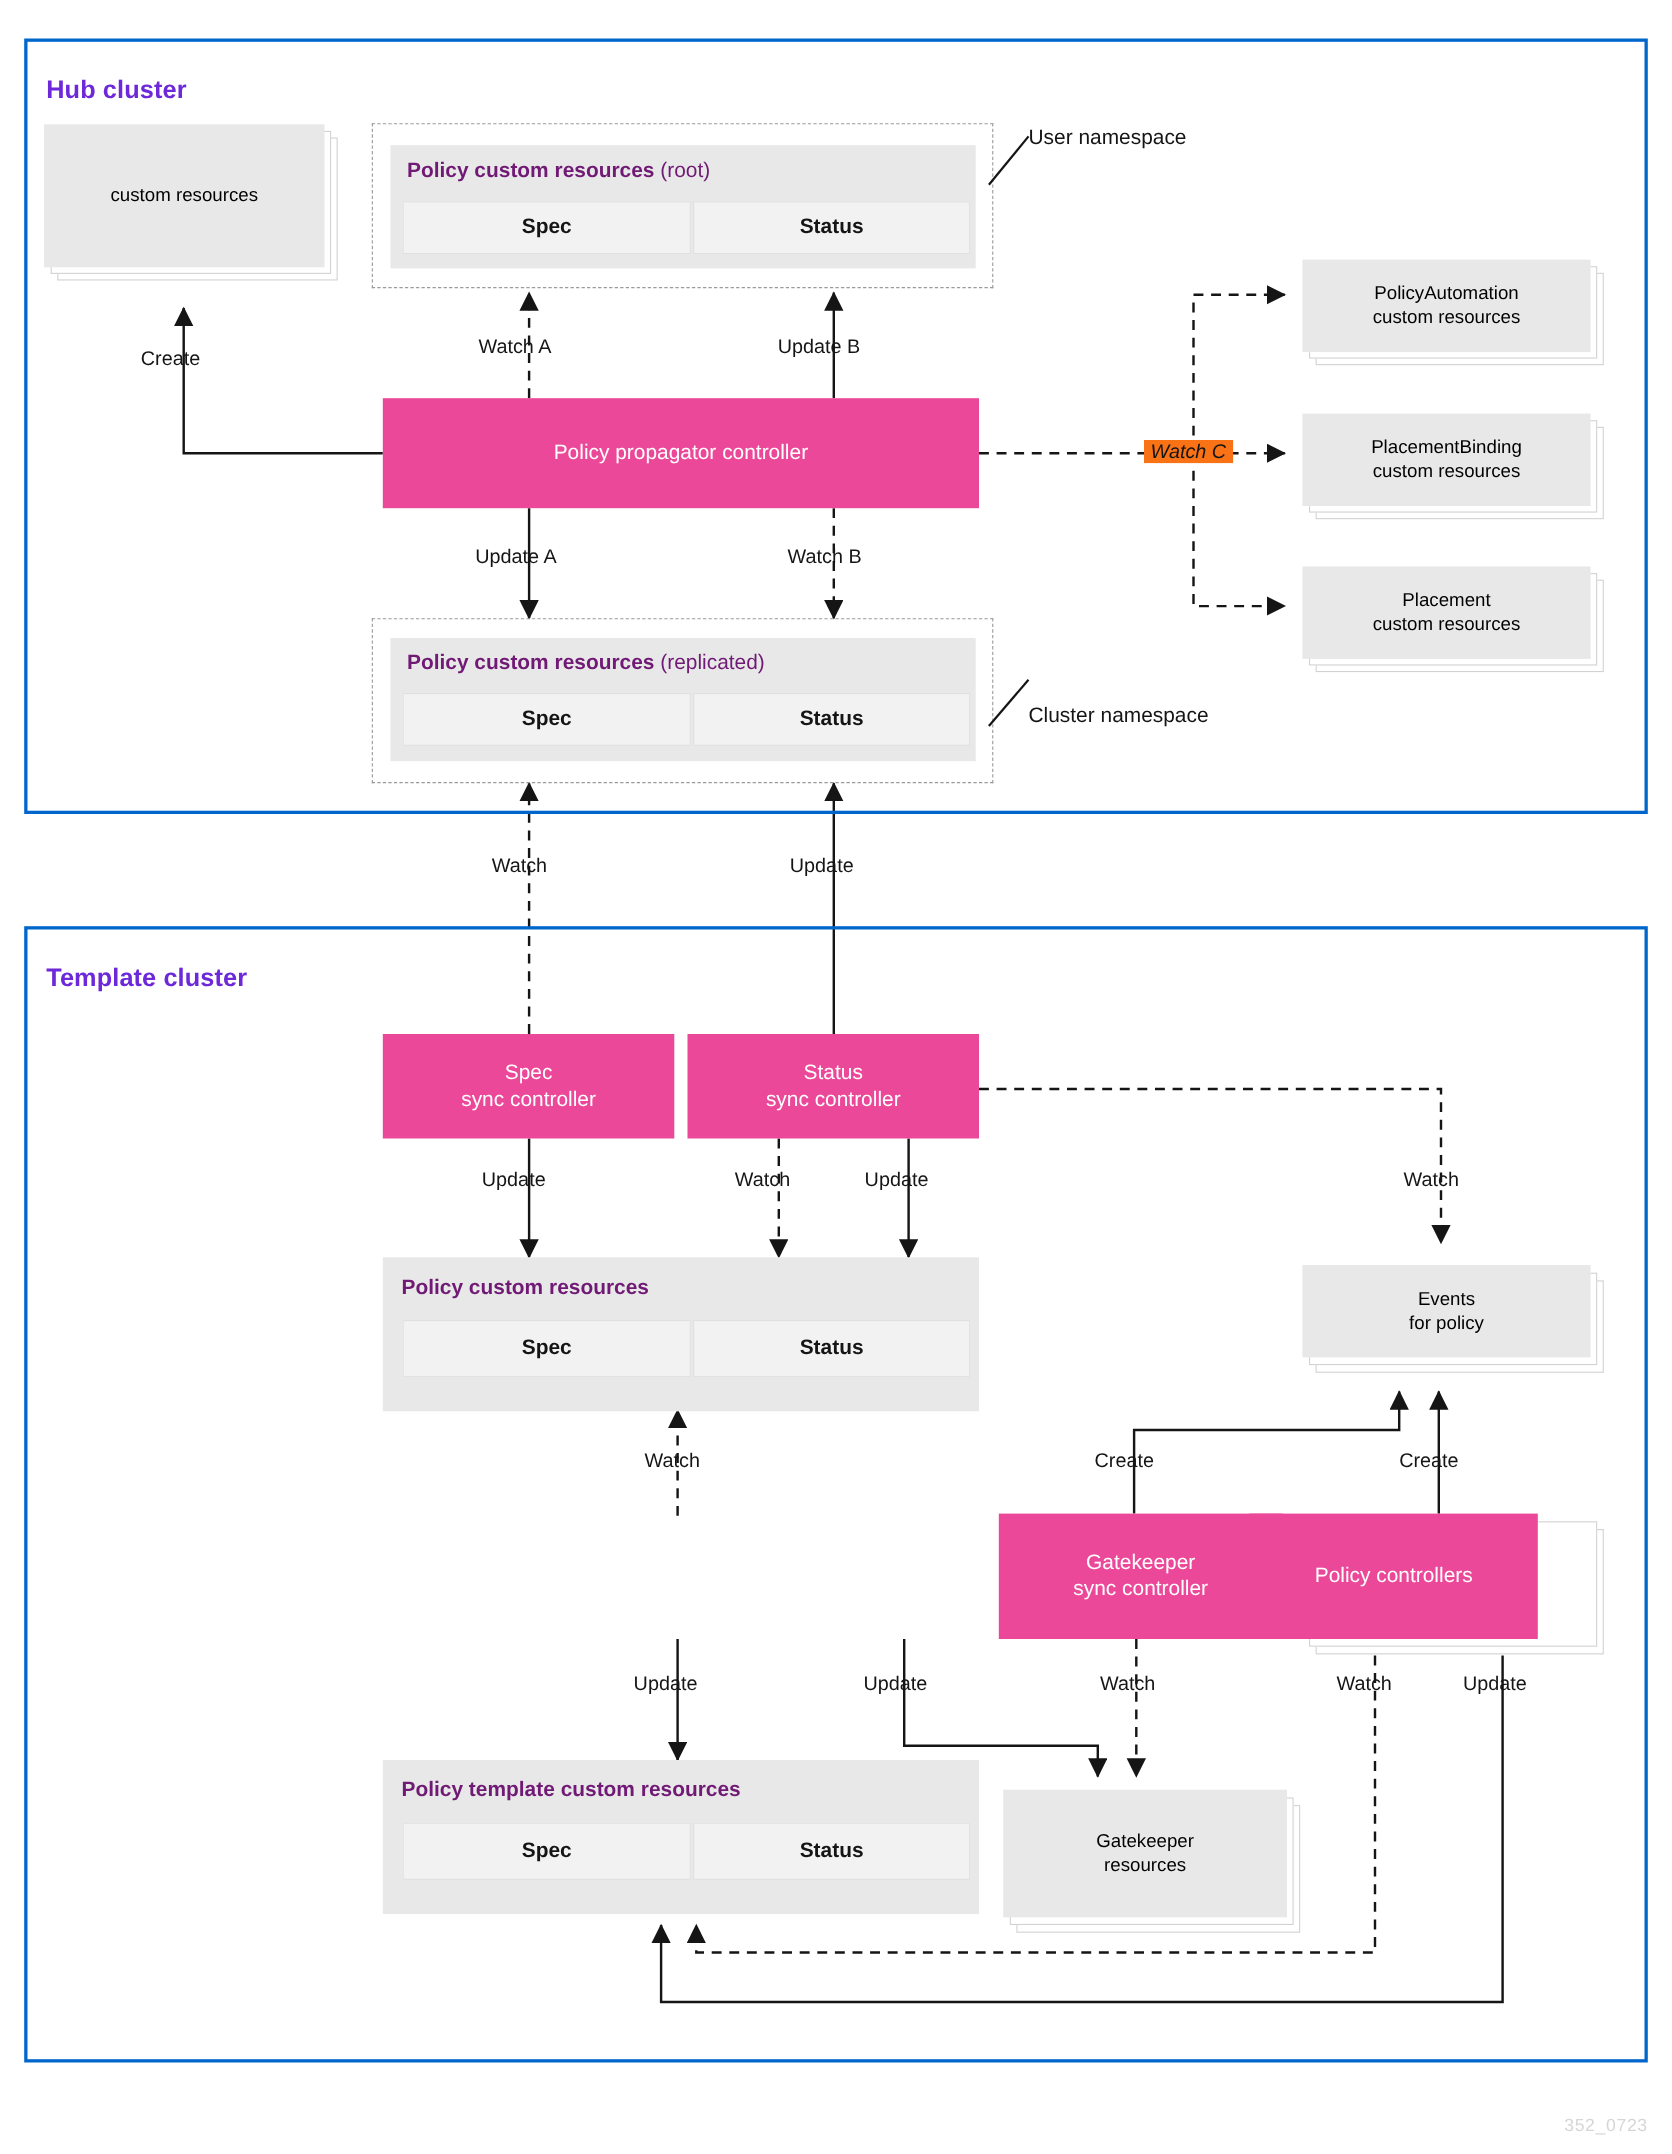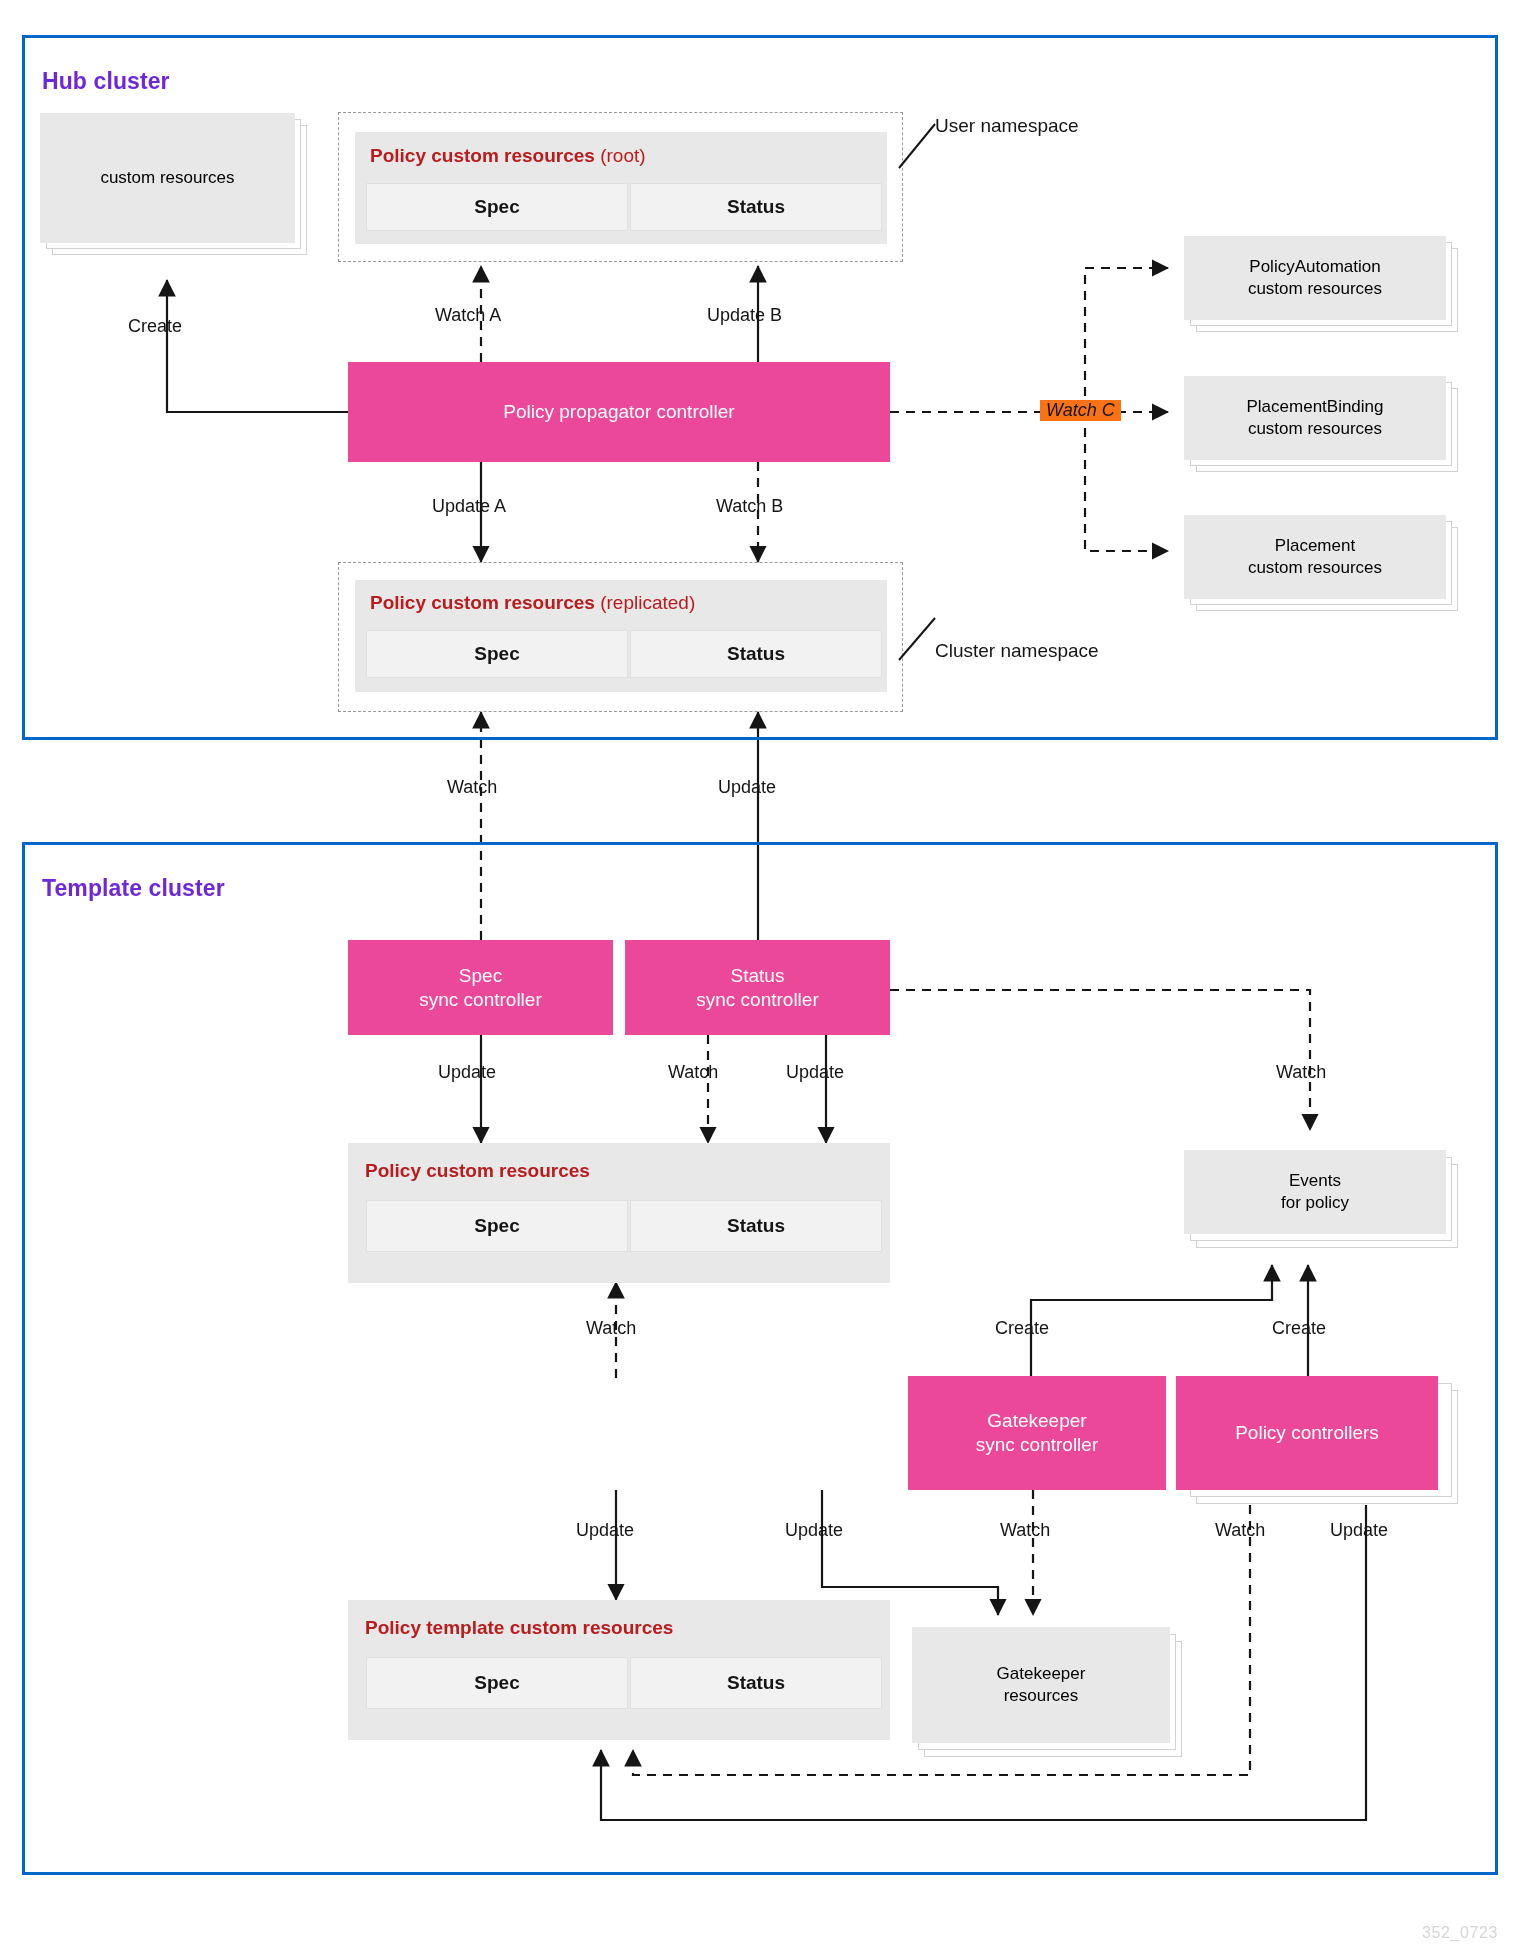--- a/index.html
+++ b/index.html
@@ -39,21 +39,21 @@
     border: none;
   }
   .stack-shadow {
     position: absolute;
     background: #ffffff;
     border: 1px solid #d2d2d2;
   }
   .panel-title {
     position: absolute;
     font-size: 19px;
-    color: #b91c1c;
+    color: #701a75;
   }
   .panel-title b { font-weight: bold; }
   .sub-box {
     position: absolute;
     background: #f2f2f2;
     border: 1px solid #e0e0e0;
     display: flex;
     align-items: center;
     justify-content: center;
     font-size: 19px;
@@ -267,21 +267,21 @@
   </div>
 
 
   <div class="blue-box" style="left:908px; top:1376px; width:258px; height:114px; flex-direction:column;">
     <span>Gatekeeper</span>
     <span>sync controller</span>
   </div>
 
   <div class="stack-shadow" style="left:1196px; top:1390px; width:262px; height:114px;"></div>
   <div class="stack-shadow" style="left:1190px; top:1383px; width:262px; height:114px;"></div>
-  <div class="blue-box" style="left:1176px; top:1376px; width:262px; height:114px;">Policy controllers</div>
+  <div class="blue-box" style="left:1136px; top:1376px; width:262px; height:114px;">Policy controllers</div>
 
   <div class="gray-box" style="left:348px; top:1600px; width:542px; height:140px;"></div>
   <div class="panel-title" style="left:365px; top:1617px;">
     <b>Policy template custom resources</b>
   </div>
   <div class="sub-box" style="left:366px; top:1657px; width:262px; height:52px;">Spec</div>
   <div class="sub-box" style="left:630px; top:1657px; width:252px; height:52px;">Status</div>
 
   <div class="stack-shadow" style="left:924px; top:1641px; width:258px; height:116px;"></div>
   <div class="stack-shadow" style="left:918px; top:1634px; width:258px; height:116px;"></div>

